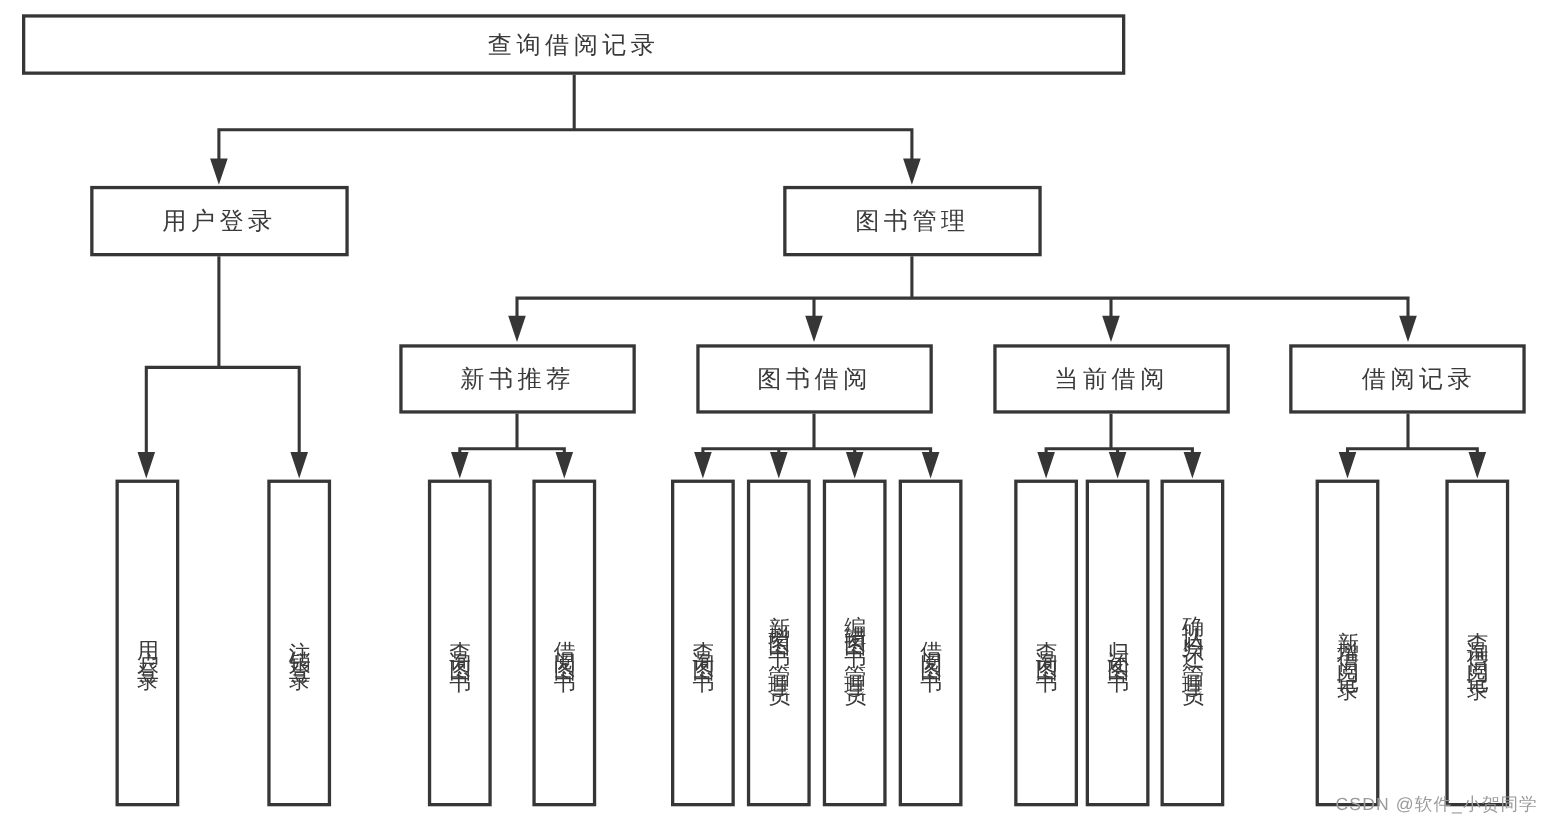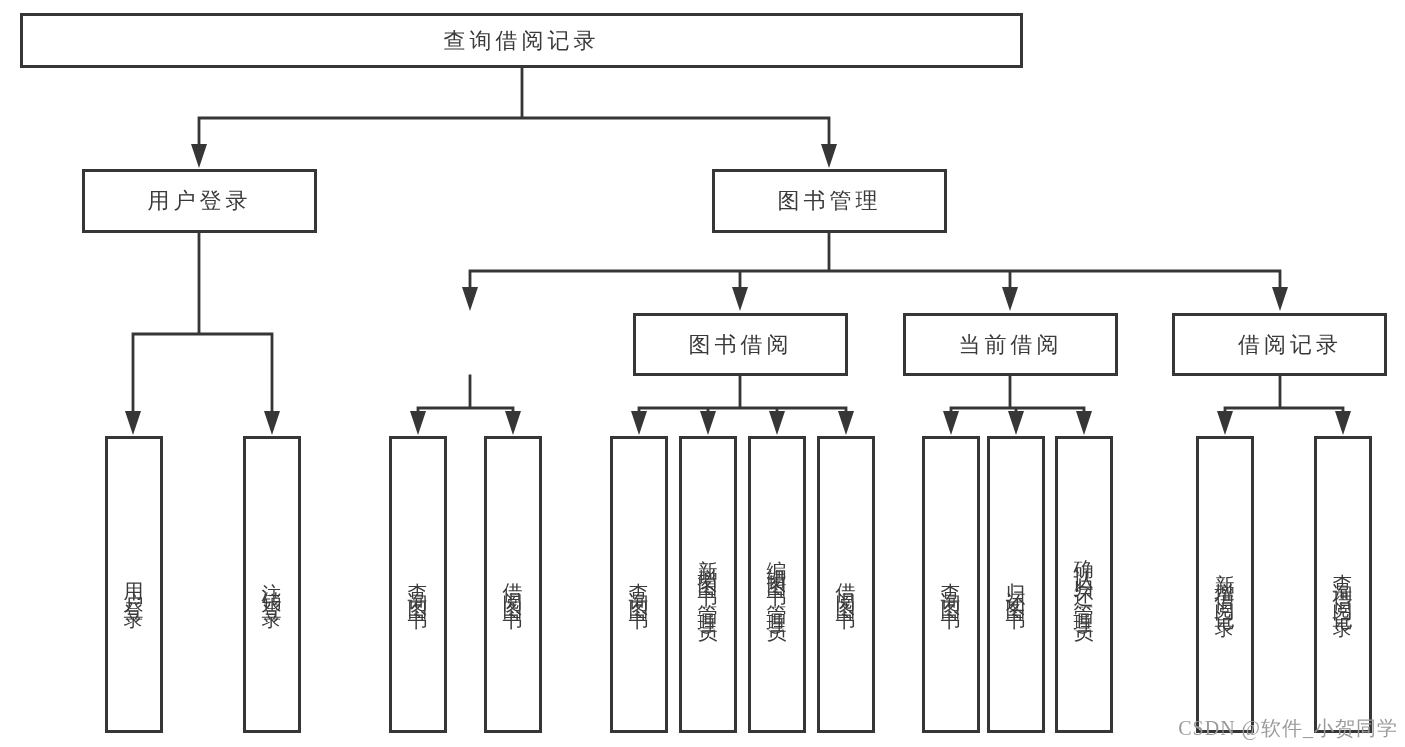--- a/index.html
+++ b/index.html
@@ -40,26 +40,25 @@
     writing-mode:vertical-rl;
     font-size:20px;
     letter-spacing:9px;
     color:var(--text);
     line-height:1;
   }
   #watermark{
     position:absolute;
     right:7px;
     bottom:5px;
-    font-size:20px;
+    font-size:16px;
     letter-spacing:1px;
     color:var(--watermark);
     z-index:3;
     white-space:nowrap;
-    font-family:Liberation Serif, serif;
   }
 </style>
 </head>
 <body>
 
 <div id="canvas">
 
   <svg id="wires" width="1405" height="747" viewBox="0 0 1405 747">
 
     <path class="stem" d="
@@ -108,20 +107,23 @@
     <span>查询借阅记录</span>
   </div>
 
   <div class="node hnode lv1" style="left:82px;">
     <span>用户登录</span>
   </div>
   <div class="node hnode lv1" style="left:712px;">
     <span>图书管理</span>
   </div>
 
+  <div class="node hnode lv2" style="left:363px;">
+    <span>新书推荐</span>
+  </div>
   <div class="node hnode lv2" style="left:633px;">
     <span>图书借阅</span>
   </div>
   <div class="node hnode lv2" style="left:903px;">
     <span>当前借阅</span>
   </div>
   <div class="node hnode lv2" style="left:1172px;padding-left:21px;">
     <span>借阅记录</span>
   </div>
 

